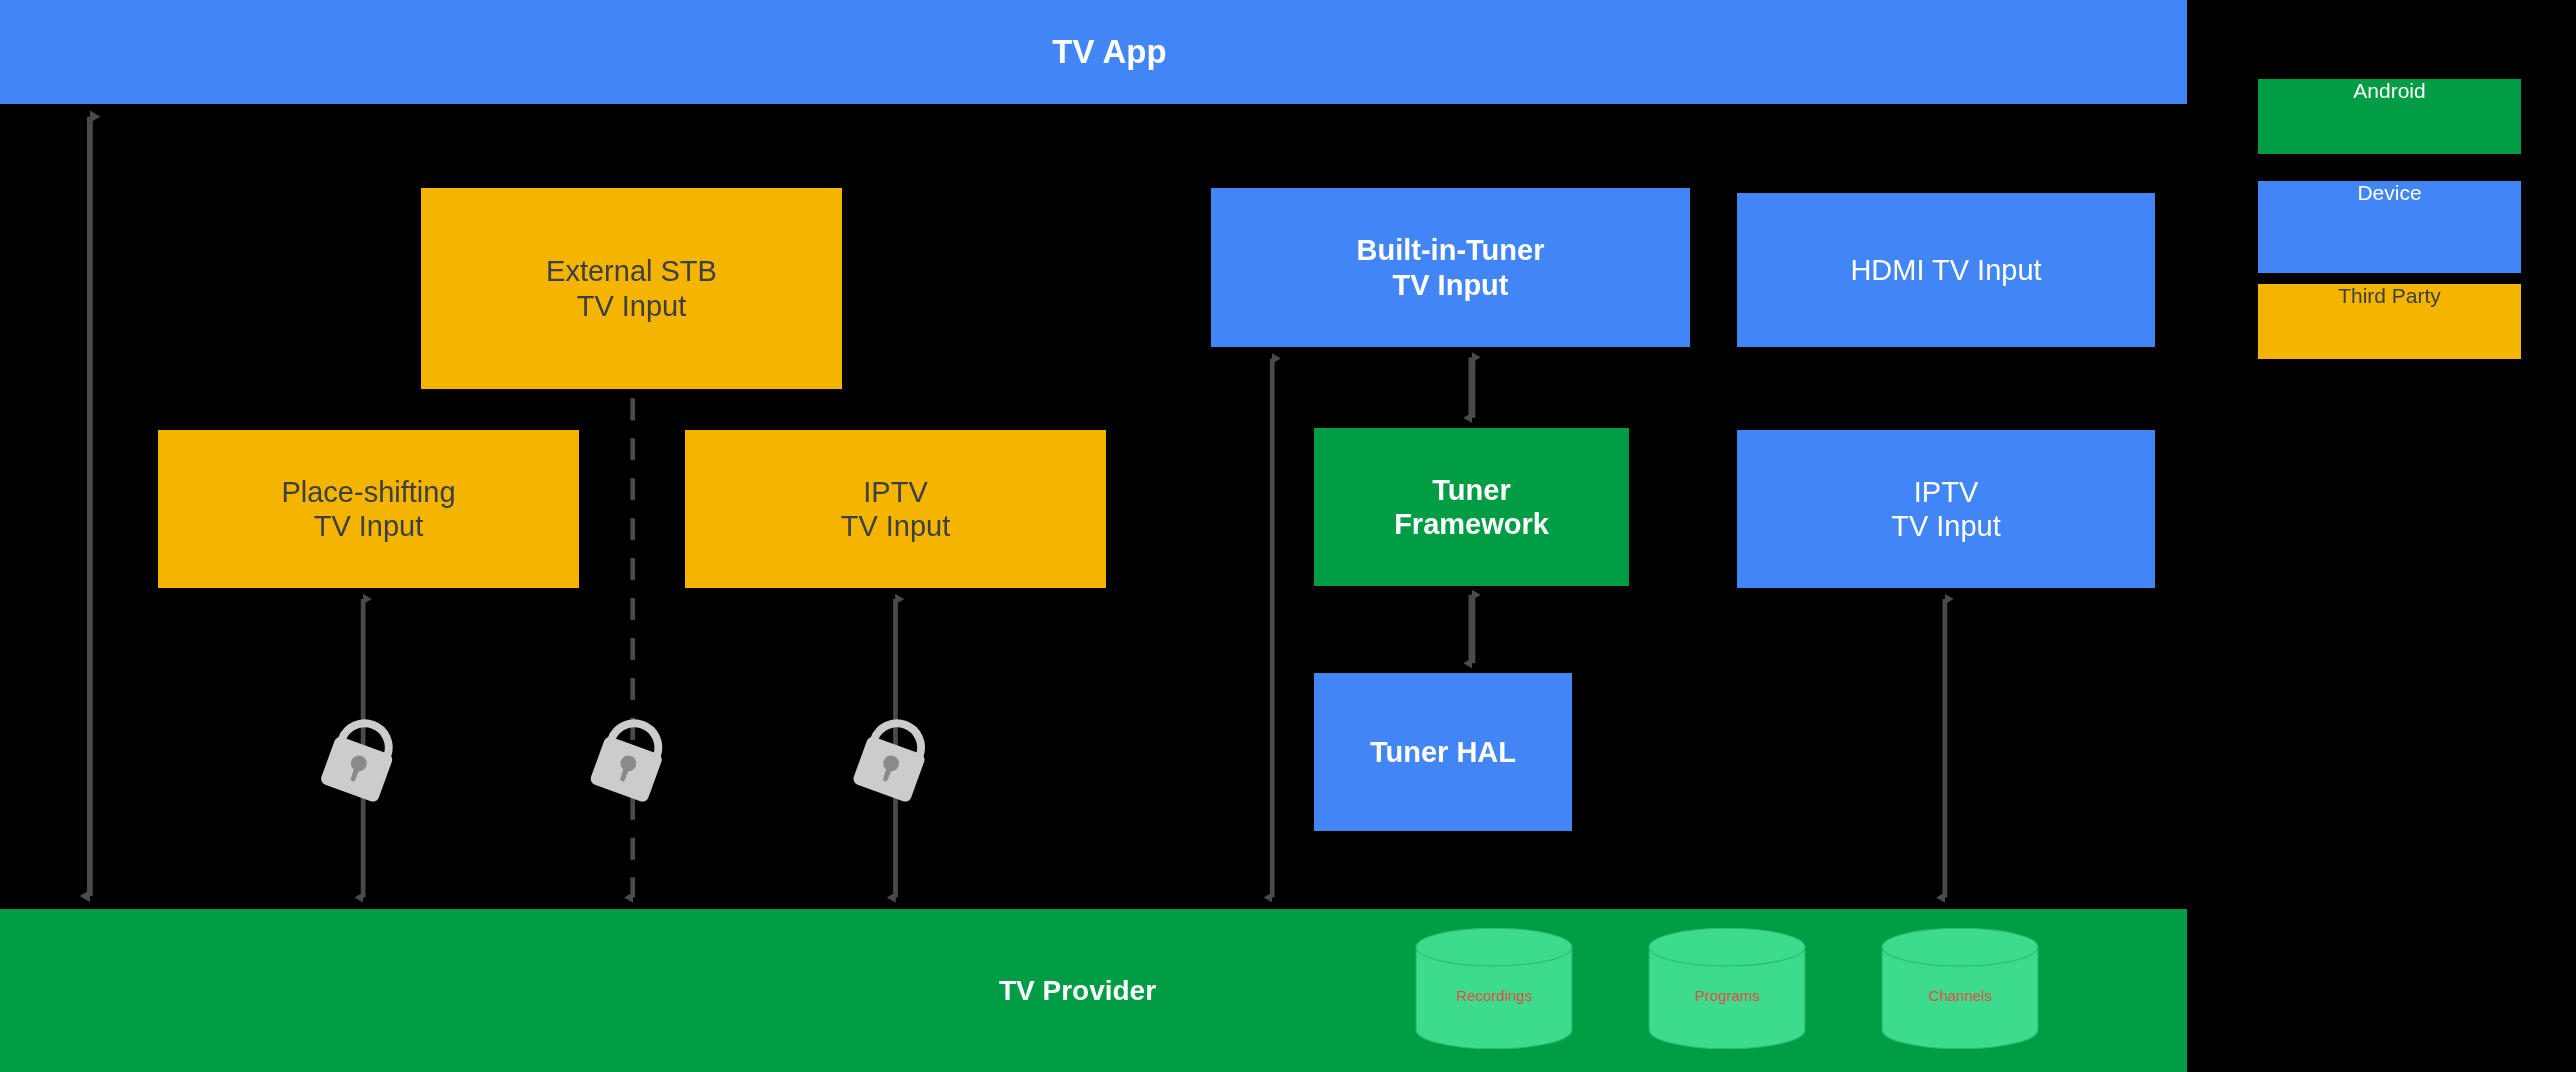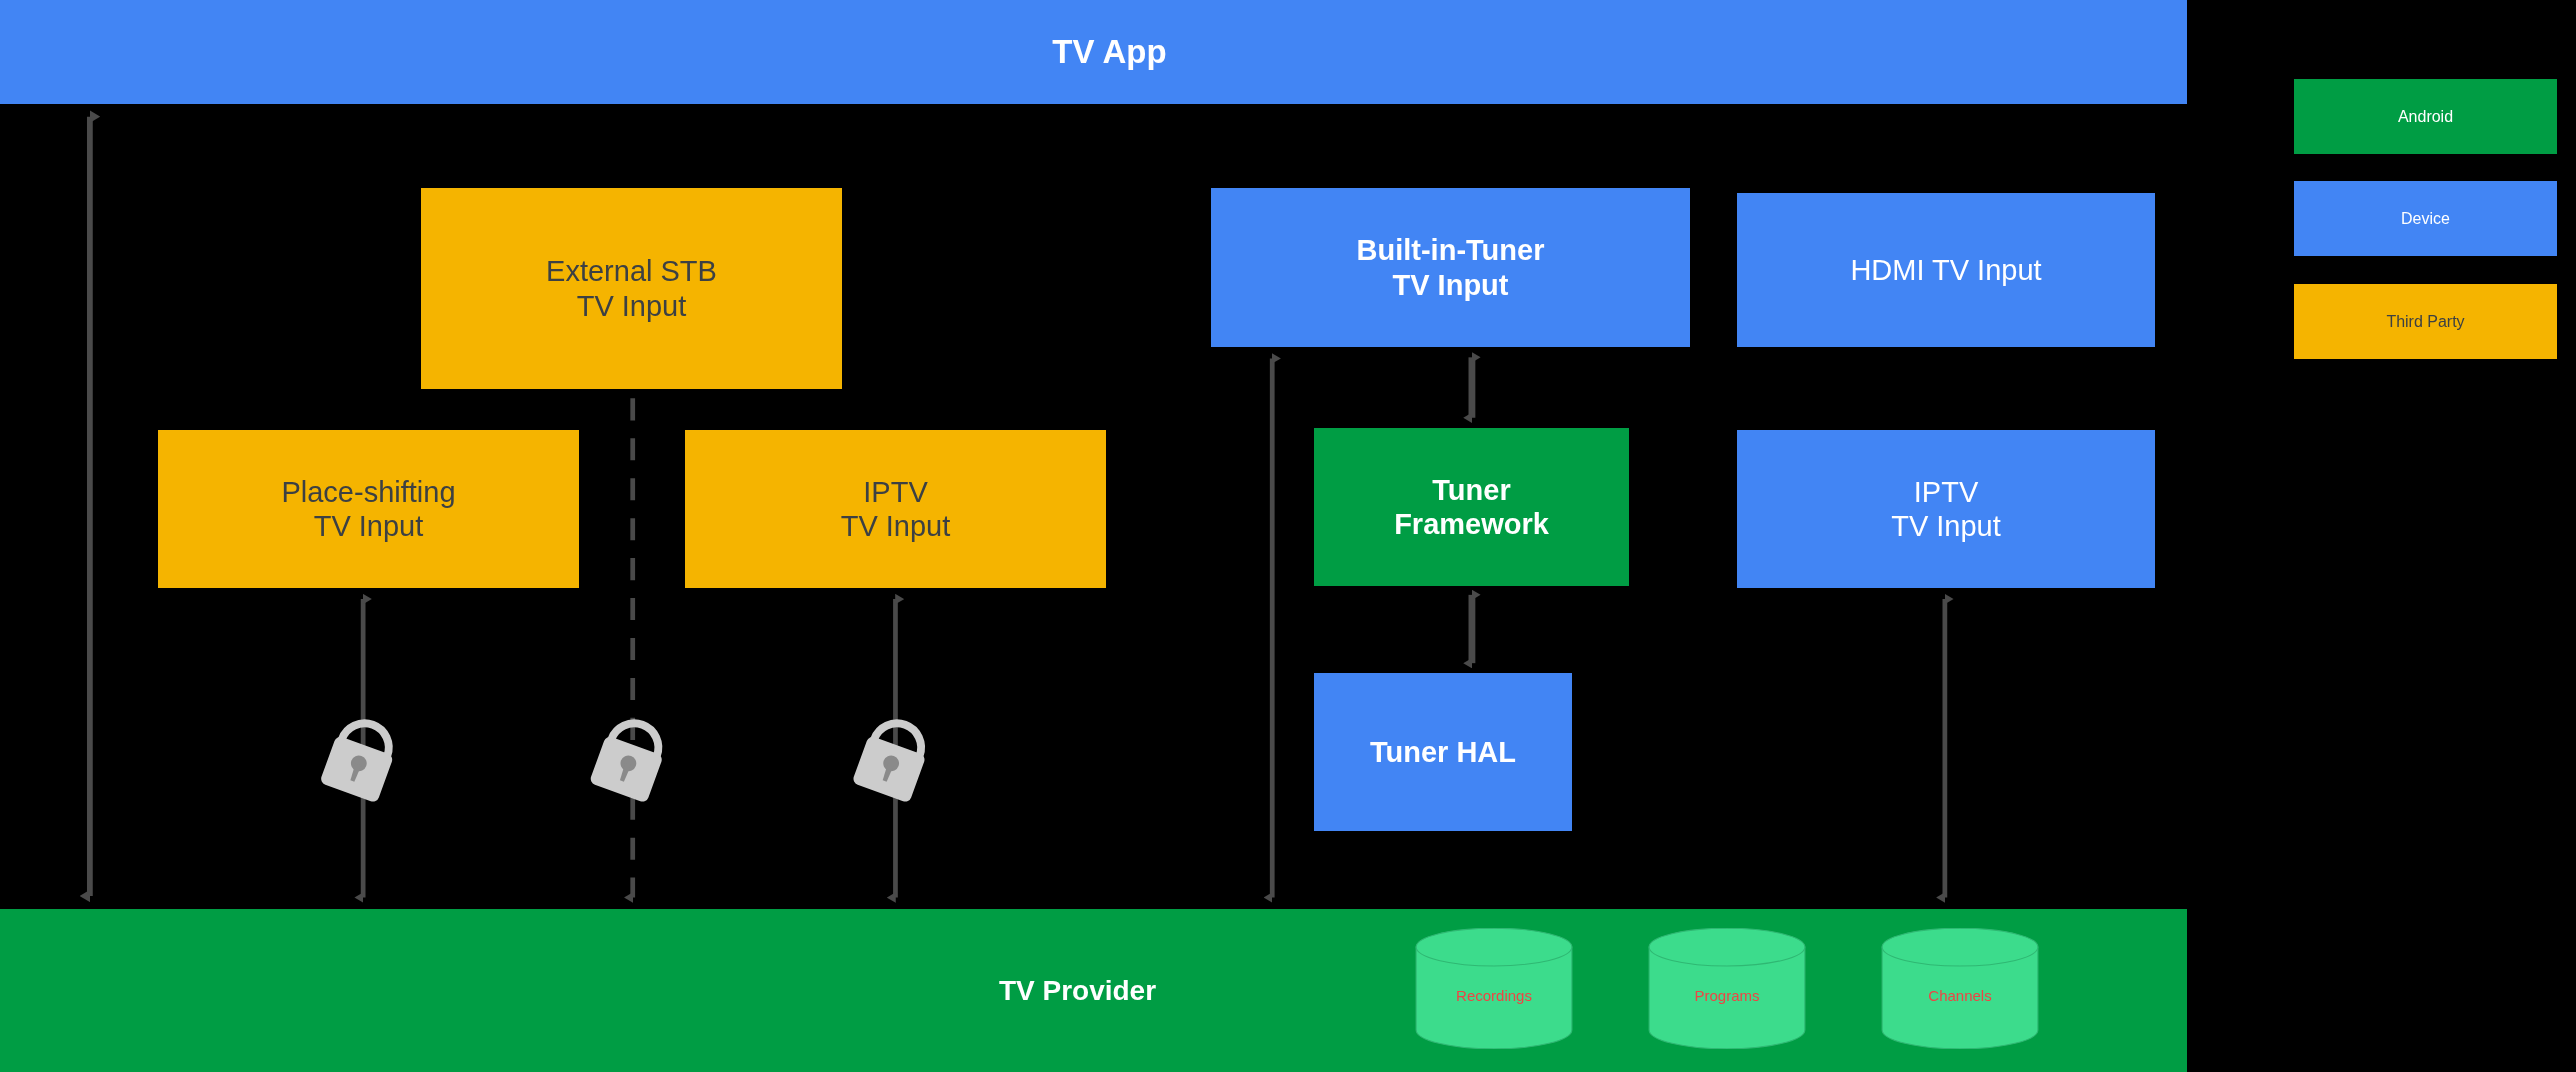--- a/index.html
+++ b/index.html
@@ -18,22 +18,22 @@
   .band{position:absolute;left:0;width:2155px;display:flex;align-items:center;
         justify-content:center;padding-left:32px;}
 
   svg.overlay{position:absolute;left:0;top:0;width:2576px;height:1072px;
               pointer-events:none;}
 
   .cyl{position:absolute;display:flex;align-items:center;justify-content:center;}
   .cyl .cyl-label{position:relative;z-index:3;color:#ef4444;font-size:15px;
                   font-weight:400;letter-spacing:0px;}
 
-  .legend-box{position:absolute;display:flex;align-items:center;
-              justify-content:center;font-size:16px;margin-left:36px;}
+  .legend-box{position:absolute;display:flex;
+              justify-content:center;font-size:21px;}
 </style>
 </head>
 <body>
 
 <div id="stage">
 
   <div class="band c-blue" style="top:0;height:104px;">
     <span style="font-size:33px;font-weight:700;">TV App</span>
   </div>
 
@@ -174,21 +174,21 @@
     <svg width="160" height="121" viewBox="0 0 305 230" style="position:absolute;left:0;top:0;">
       <path d="M4 36 L4 194 a148 36 0 0 0 297 0 L301 36 Z" fill="#3CDC8C" stroke="#2FB873" stroke-width="2"></path>
       <ellipse cx="152.5" cy="36" rx="148.5" ry="36" fill="#3CDC8C" stroke="#2FB873" stroke-width="2"></ellipse>
     </svg>
     <span class="cyl-label" style="margin-top:13.7px;">Channels</span>
   </div>
 
   <div class="legend-box c-green" style="left:2258px;top:79px;width:263px;height:75px;">
     <span>Android</span>
   </div>
-  <div class="legend-box c-blue" style="left:2258px;top:181px;width:263px;height:75px;">
+  <div class="legend-box c-blue" style="left:2258px;top:181px;width:263px;height:92px;">
     <span>Device</span>
   </div>
   <div class="legend-box c-amber" style="left:2258px;top:284px;width:263px;height:75px;">
     <span>Third Party</span>
   </div>
 
 </div>
 
 
 </body></html>

